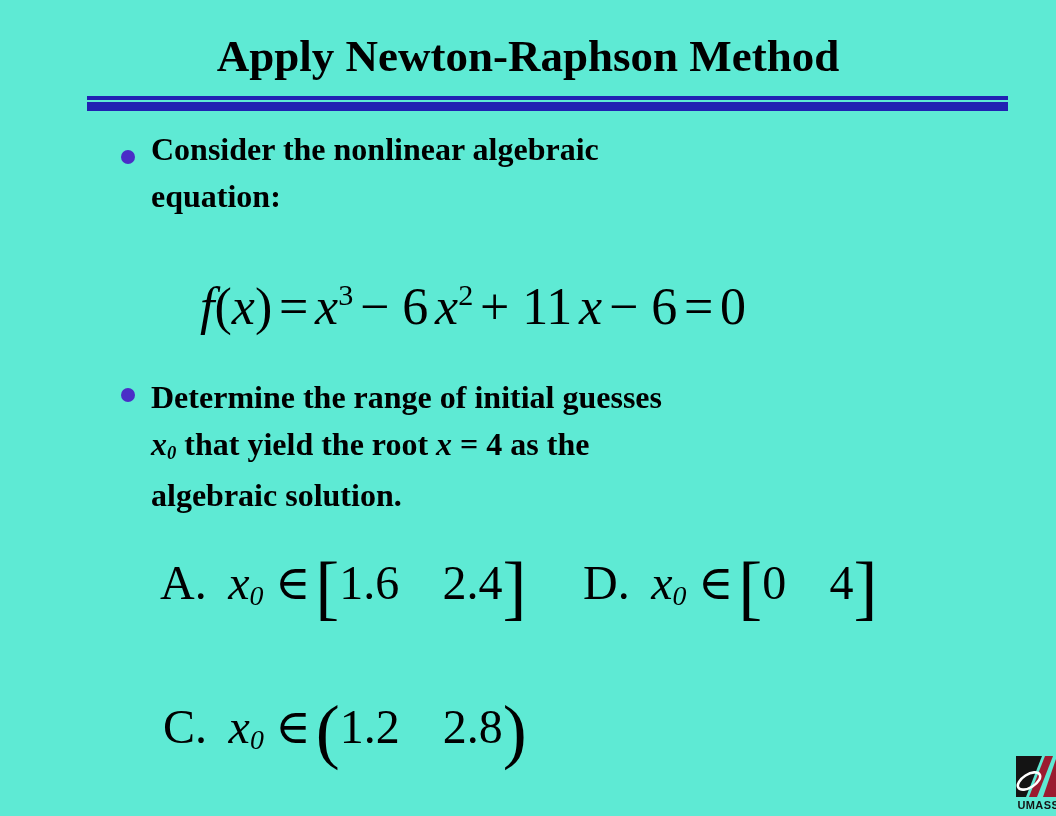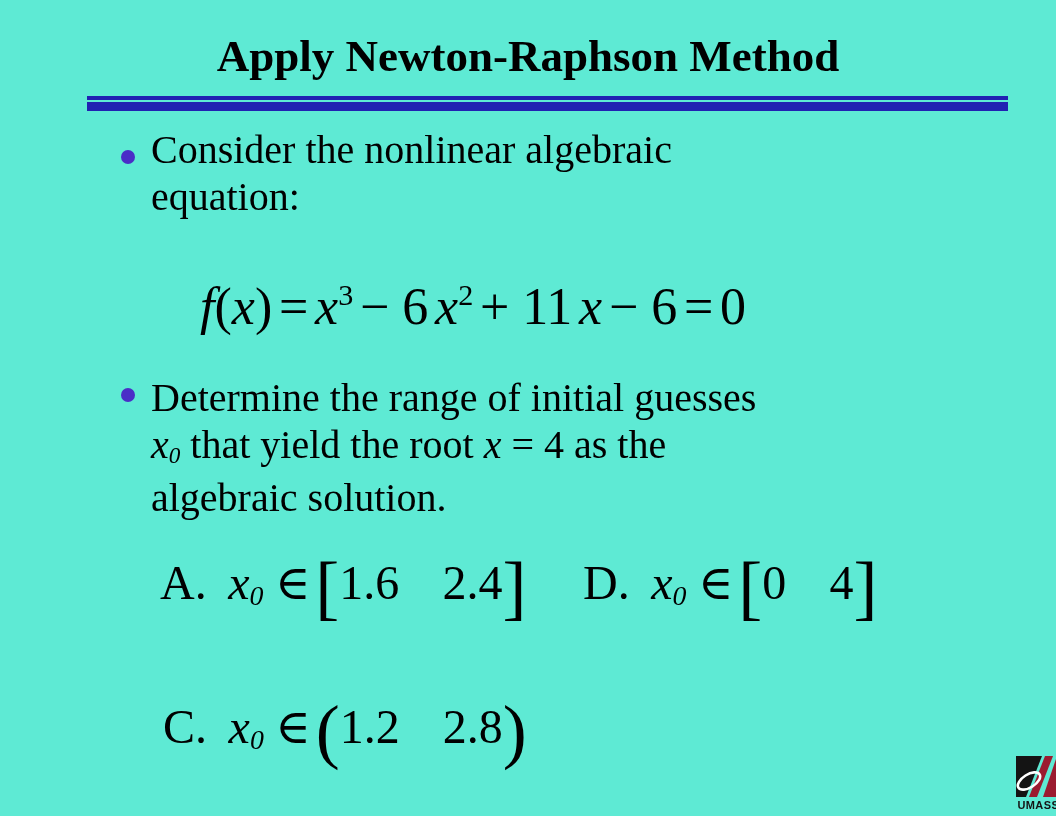--- a/index.html
+++ b/index.html
@@ -21,21 +21,21 @@
   .rule{position:absolute;left:87px;width:921px;background:var(--divider_blue);}
   .rule-thin{top:96px;height:4px;}
   .rule-thick{top:102px;height:9px;}
   .dot{
     position:absolute;width:14px;height:14px;border-radius:50%;
     background:var(--bullet_purple);
   }
   .dot-1{left:121px;top:150px;}
   .dot-2{left:121px;top:388px;}
   .btext{
-    position:absolute;left:151px;font-size:40px;line-height:47px;white-space:nowrap;
+    position:absolute;left:151px;font-size:32px;line-height:47px;white-space:nowrap;font-weight:bold;
   }
   .btext-1{top:126px;}
   .btext-2{top:374px;}
   .equation{
     position:absolute;left:200px;top:278px;font-size:52px;line-height:58px;white-space:nowrap;
   }
   .var{font-style:italic;}
   .sub{font-size:0.58em;position:relative;top:0.22em;font-style:italic;}
   .sup{font-size:0.58em;position:relative;top:-0.62em;}
   .mop{margin:0 0.13em;}

